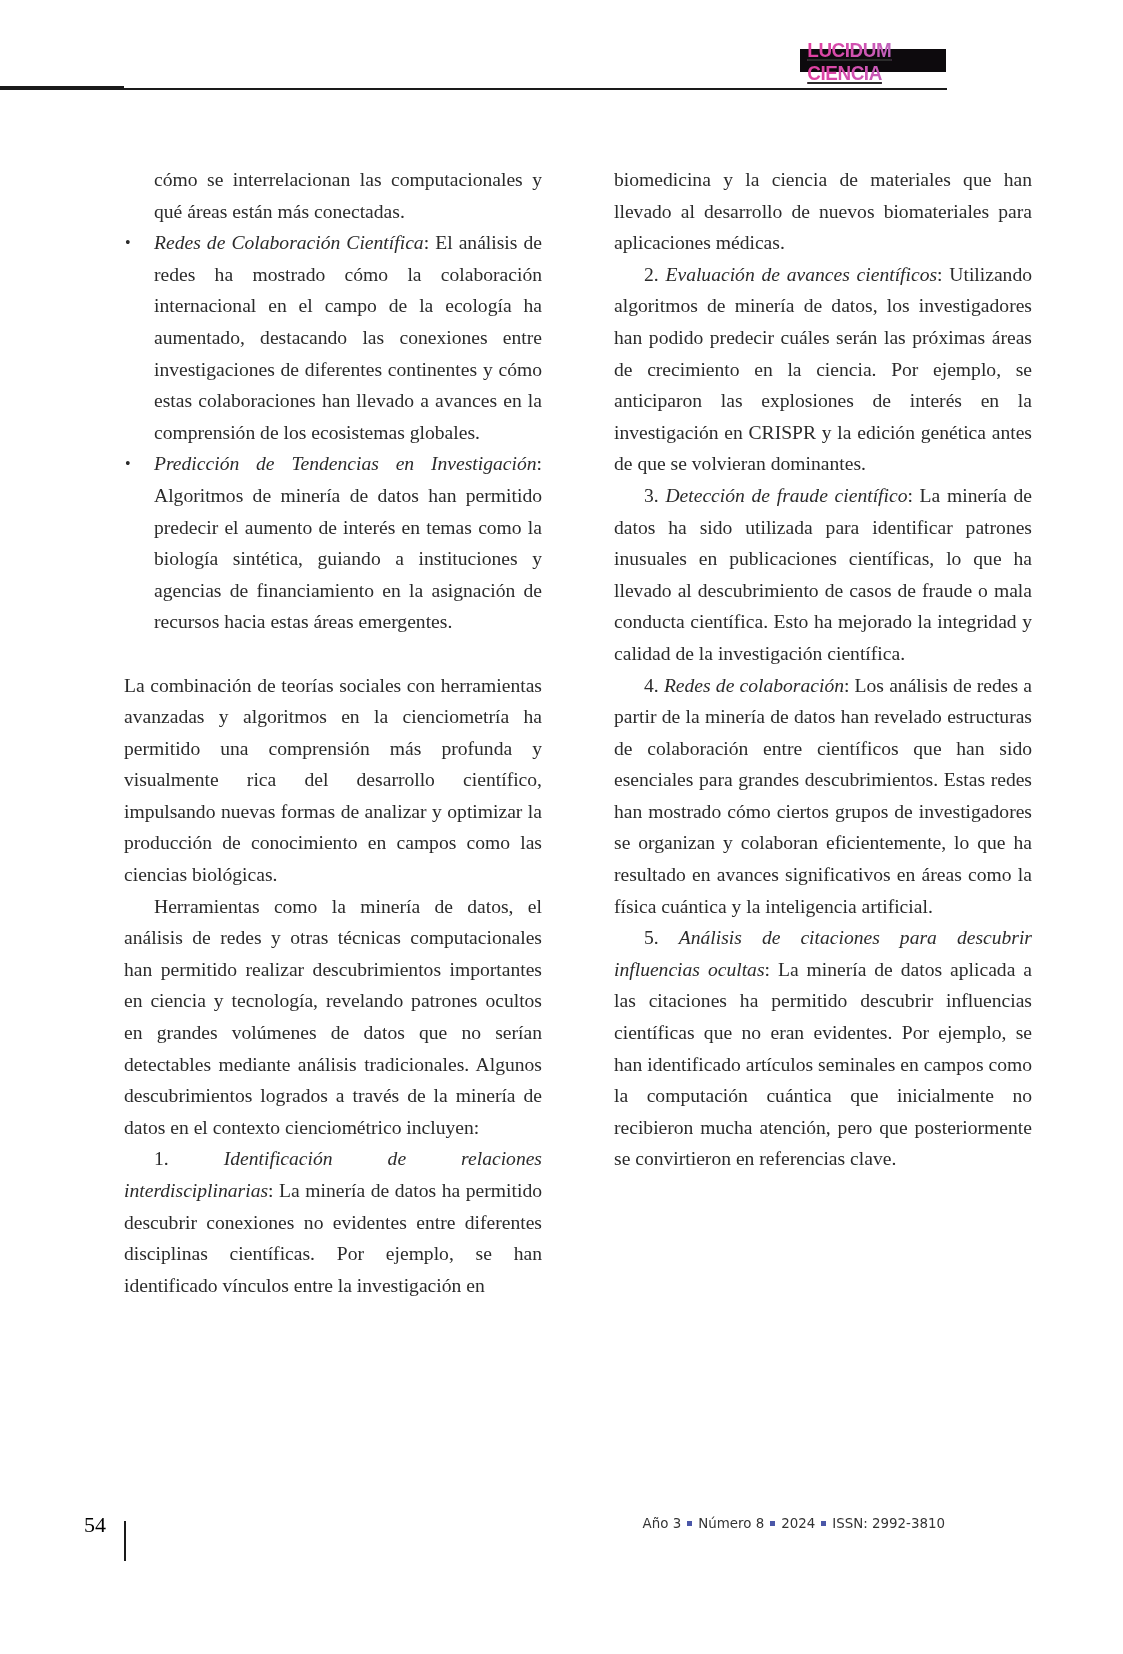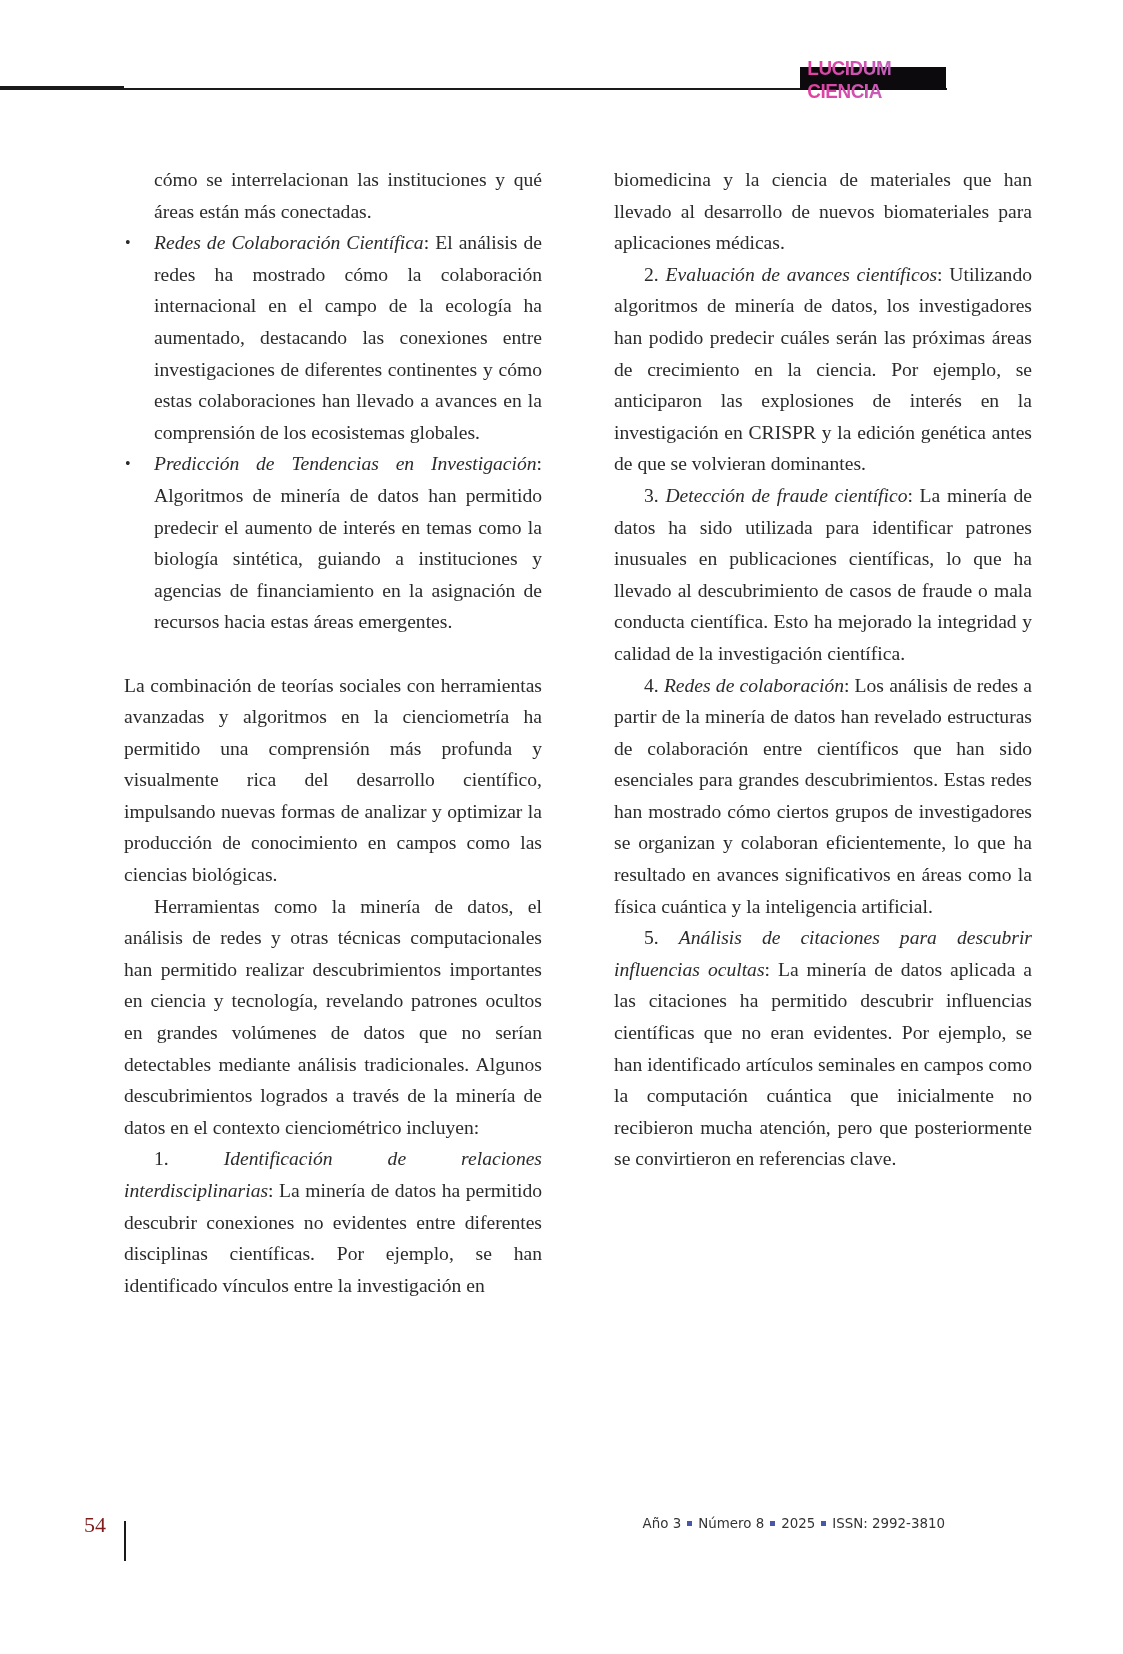--- a/index.html
+++ b/index.html
@@ -1,51 +1,51 @@
 <!DOCTYPE html>
 <html><head>
   <meta charset="utf-8">
   <style>
     html, body { margin: 0; padding: 0; background: #ffffff; }
     body { width: 1123px; height: 1654px; position: relative; overflow: hidden;
            font-family: "Liberation Serif", "DejaVu Serif", serif; color: #2b2b2b; }
     .hdr-thick { position: absolute; left: 0; top: 86px; width: 124px; height: 4px; background: #1a1a1a; }
     .hdr-thin { position: absolute; left: 124px; top: 88px; width: 823px; height: 2px; background: #1a1a1a; }
-    .logo { position: absolute; left: 800px; top: 67px; width: 146px; height: 23px; background: #0d0a0d;
-            display: flex; align-items: center; justify-content: center; }
+    .logo { position: absolute; left: 800px; top: 49px; width: 146px; height: 23px; background: #0d0a0d;
+            display: flex; align-items: center; justify-content: center; text-decoration: underline; }
     .logo span { font-family: "Liberation Sans", "DejaVu Sans", sans-serif; font-weight: bold;
                  font-size: 21px; letter-spacing: -0.5px; line-height: 23px;
                  background: linear-gradient(90deg, #e23fa0 0%, #c85bb8 55%, #8d82cc 100%);
                  -webkit-background-clip: text; background-clip: text; color: transparent; transform: scaleX(0.9); }
     .col { position: absolute; top: 164px; width: 418px; font-size: 19.6px; line-height: 31.6px; text-align: justify; }
     .col.left { left: 124px; }
     .col.right { left: 573px; width: 418px; margin-left: 41px; }
     .p { margin: 0; hyphens: auto; }
     .ind { text-indent: 30px; }
     .bul { position: relative; padding-left: 30px; margin: 0; }
     .bul .dot { position: absolute; left: 1px; top: 0; font-size: 16px; }
     .gap { height: 31.6px; }
     em { font-style: italic; }
-    .pagenum { position: absolute; left: 84px; top: 1512px; font-size: 22px; color: #7f1d1d; }
+    .pagenum { position: absolute; left: 84px; top: 1512px; font-size: 22px; color: #000000; }
     .pagebar { position: absolute; left: 124px; top: 1521px; width: 2px; height: 40px; background: #1a1a1a; }
     .foot { position: absolute; right: 178px; top: 1513px; text-align: right;
             font-family: "DejaVu Sans", "Liberation Sans", sans-serif; font-size: 13.4px; line-height: 21px; color: #333; }
     .sq { display: inline-block; width: 5px; height: 5px; background: #4a57a8; vertical-align: middle; margin: 0 6px 2px 6px; }
   </style>
 </head>
 <body>
 
 <div class="hdr-thick"></div>
 <div class="hdr-thin"></div>
 <div class="logo">
   <span>LUCIDUM CIENCIA</span>
 </div>
 
 <div class="col left">
-  <p class="p" style="padding-left:30px">cómo se interrelacionan las instituciones y qué áreas están más conectadas.</p>
+  <p class="p" style="padding-left:30px">cómo se interrelacionan las computacionales y qué áreas están más conectadas.</p>
   <p class="bul">
     <span class="dot">•</span><em>Redes de Colaboración Científica</em><span>: El análisis de redes ha mostrado cómo la colaboración internacional en el campo de la ecología ha aumentado, destacando las conexiones entre investigaciones de diferentes continentes y cómo estas colaboraciones han llevado a avances en la comprensión de los ecosistemas globales.</span>
   </p>
   <p class="bul">
     <span class="dot">•</span><em>Predicción de Tendencias en Investigación</em><span>: Algoritmos de minería de datos han permitido predecir el aumento de interés en temas como la biología sintética, guiando a instituciones y agencias de financiamiento en la asignación de recursos hacia estas áreas emergentes.</span>
   </p>
   <div class="gap"></div>
   <p class="p">La combinación de teorías sociales con herramientas avanzadas y algoritmos en la cienciometría ha permitido una comprensión más profunda y visualmente rica del desarrollo científico, impulsando nuevas formas de analizar y optimizar la producción de conocimiento en campos como las ciencias biológicas.</p>
   <p class="p ind">Herramientas como la minería de datos, el análisis de redes y otras técnicas computacionales han permitido realizar descubrimientos importantes en ciencia y tecnología, revelando patrones ocultos en grandes volúmenes de datos que no serían detectables mediante análisis tradicionales. Algunos descubrimientos logrados a través de la minería de datos en el contexto cienciométrico incluyen:</p>
   <p class="p ind">
@@ -71,15 +71,15 @@
   <p class="p ind">
     <span>5.</span>
     <em>Análisis de citaciones para descubrir influencias ocultas</em><span>: La minería de datos aplicada a las citaciones ha permitido descubrir influencias científicas que no eran evidentes. Por ejemplo, se han identificado artículos seminales en campos como la computación cuántica que inicialmente no recibieron mucha atención, pero que posteriormente se convirtieron en referencias clave.</span>
   </p>
 </div>
 
 <div class="pagenum">54</div>
 <div class="pagebar"></div>
 <div class="foot">
   <div>
-    <span>Año 3</span><span class="sq"></span><span>Número 8</span><span class="sq"></span><span>2025</span><span class="sq"></span><span>ISSN: 2992-3810</span>
+    <span>Año 3</span><span class="sq"></span><span>Número 8</span><span class="sq"></span><span>2024</span><span class="sq"></span><span>ISSN: 2992-3810</span>
   </div>
 </div>
 
 </body></html>

